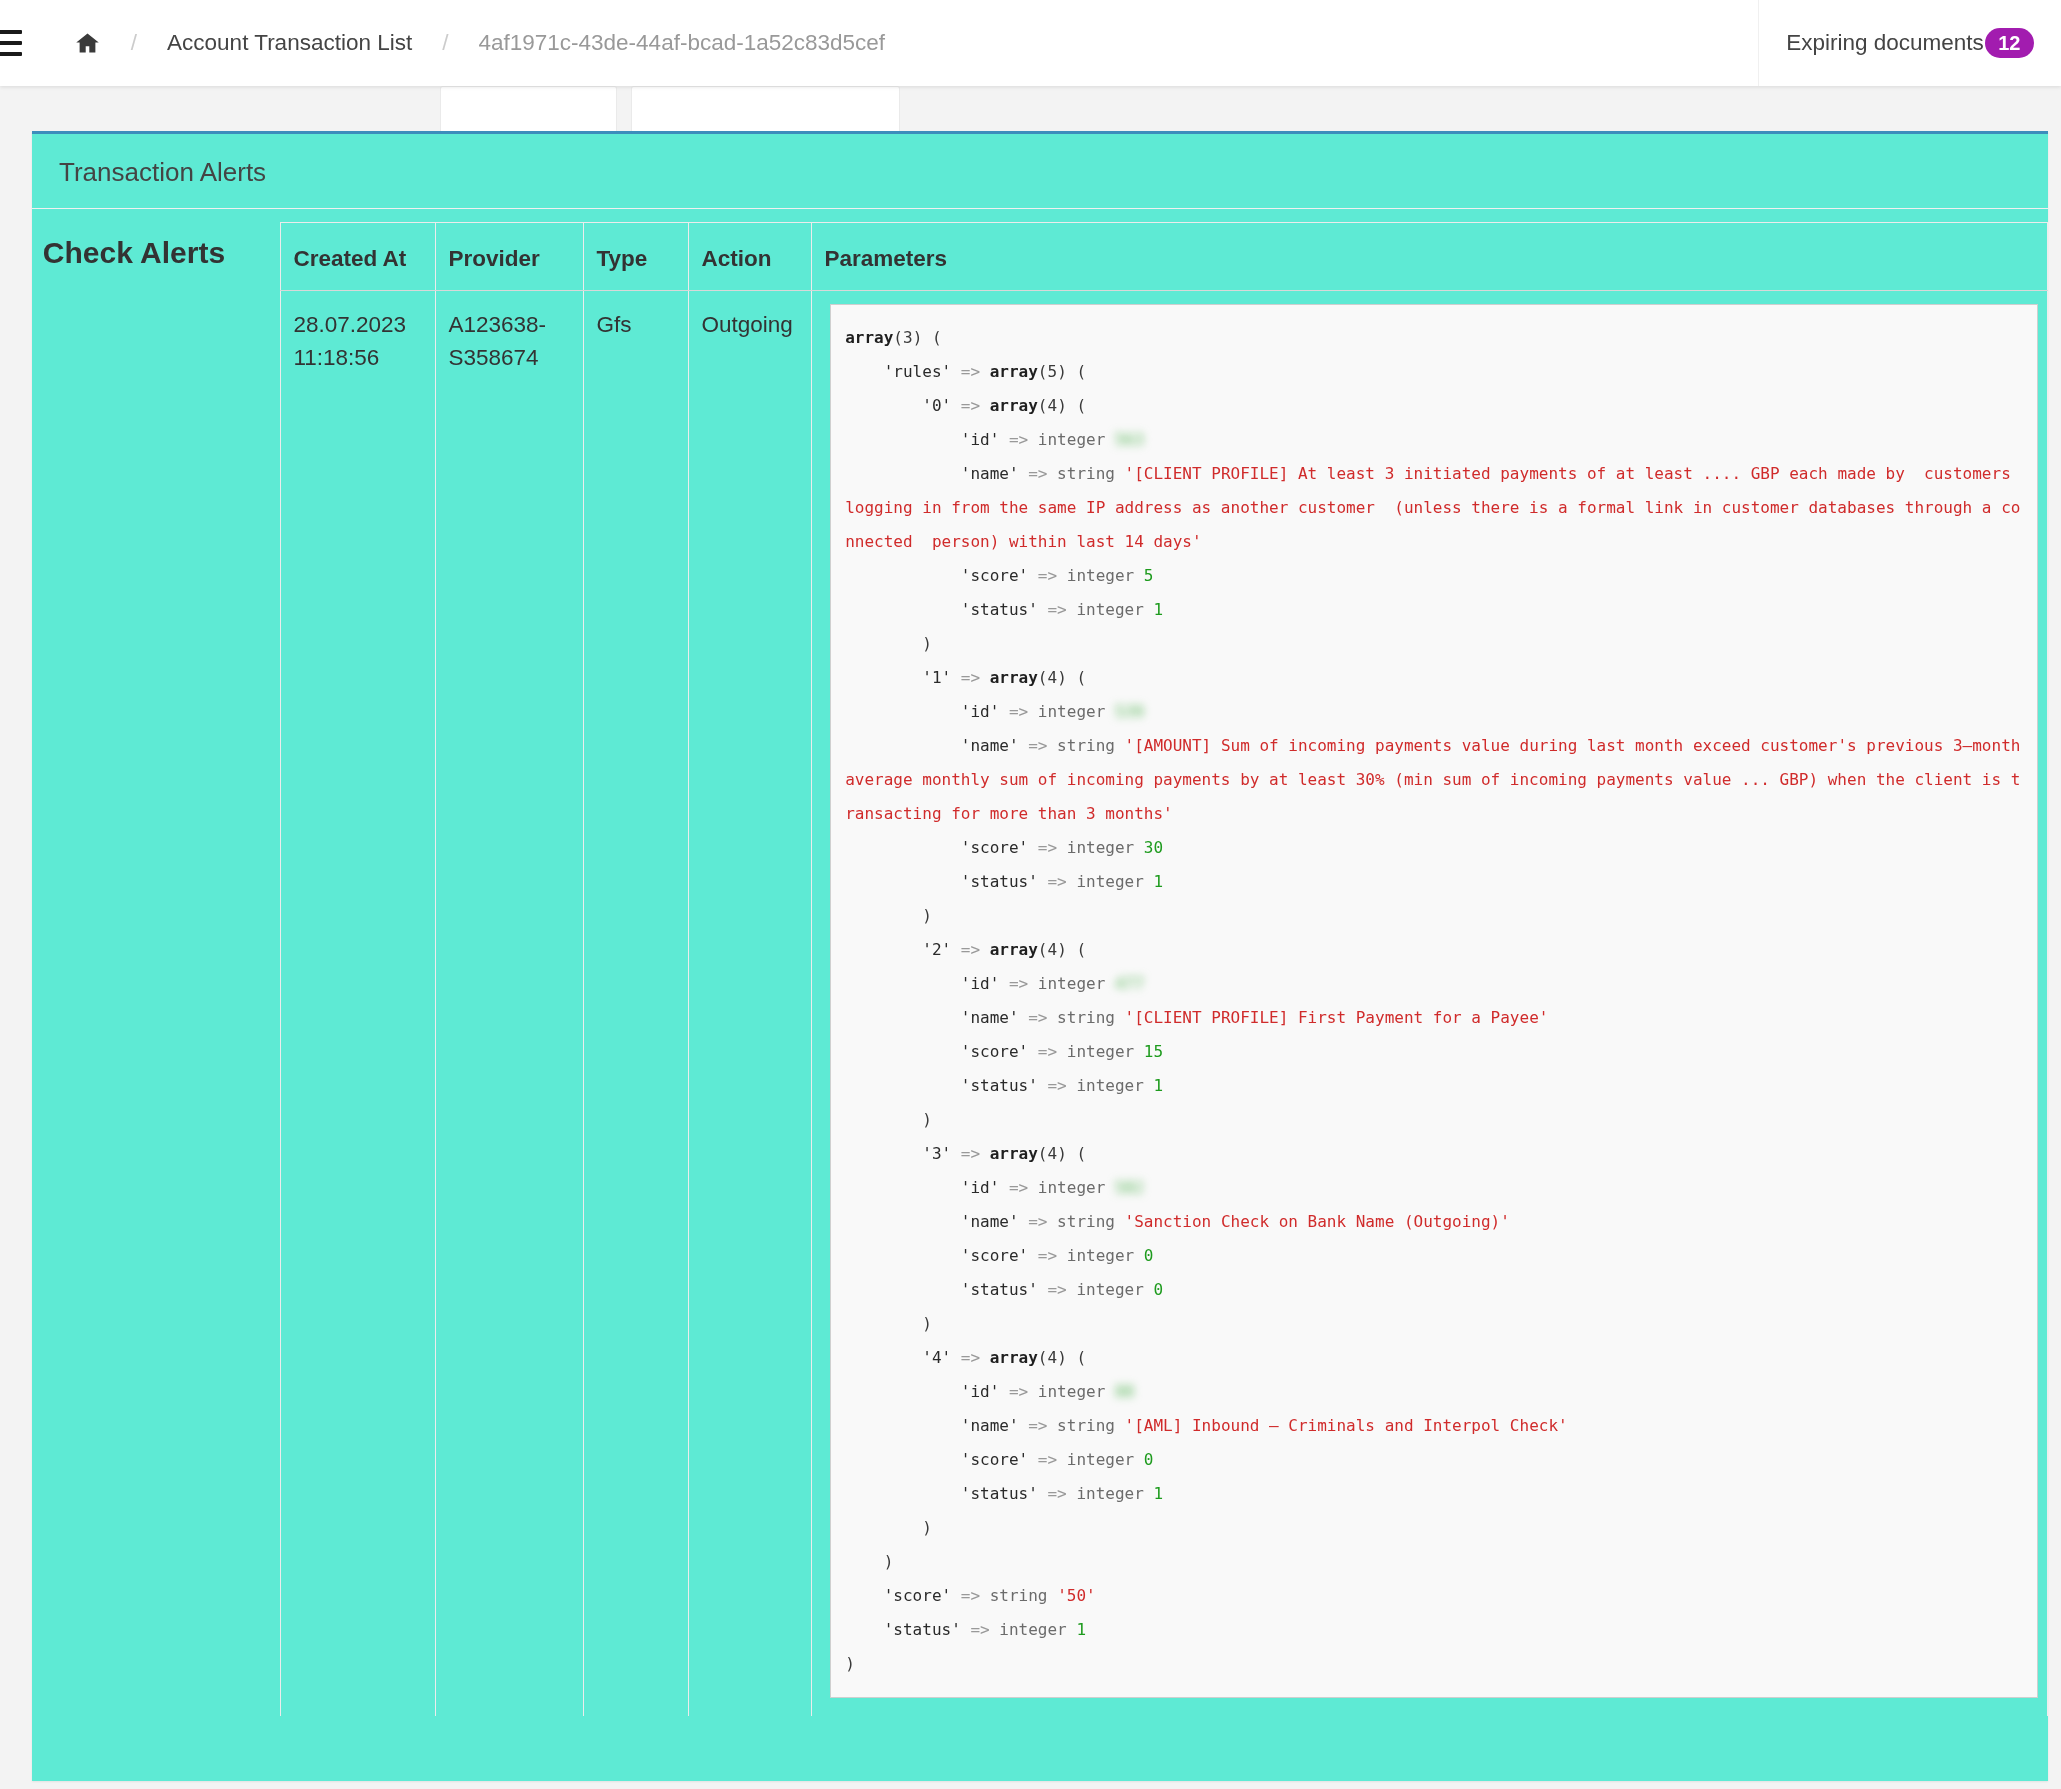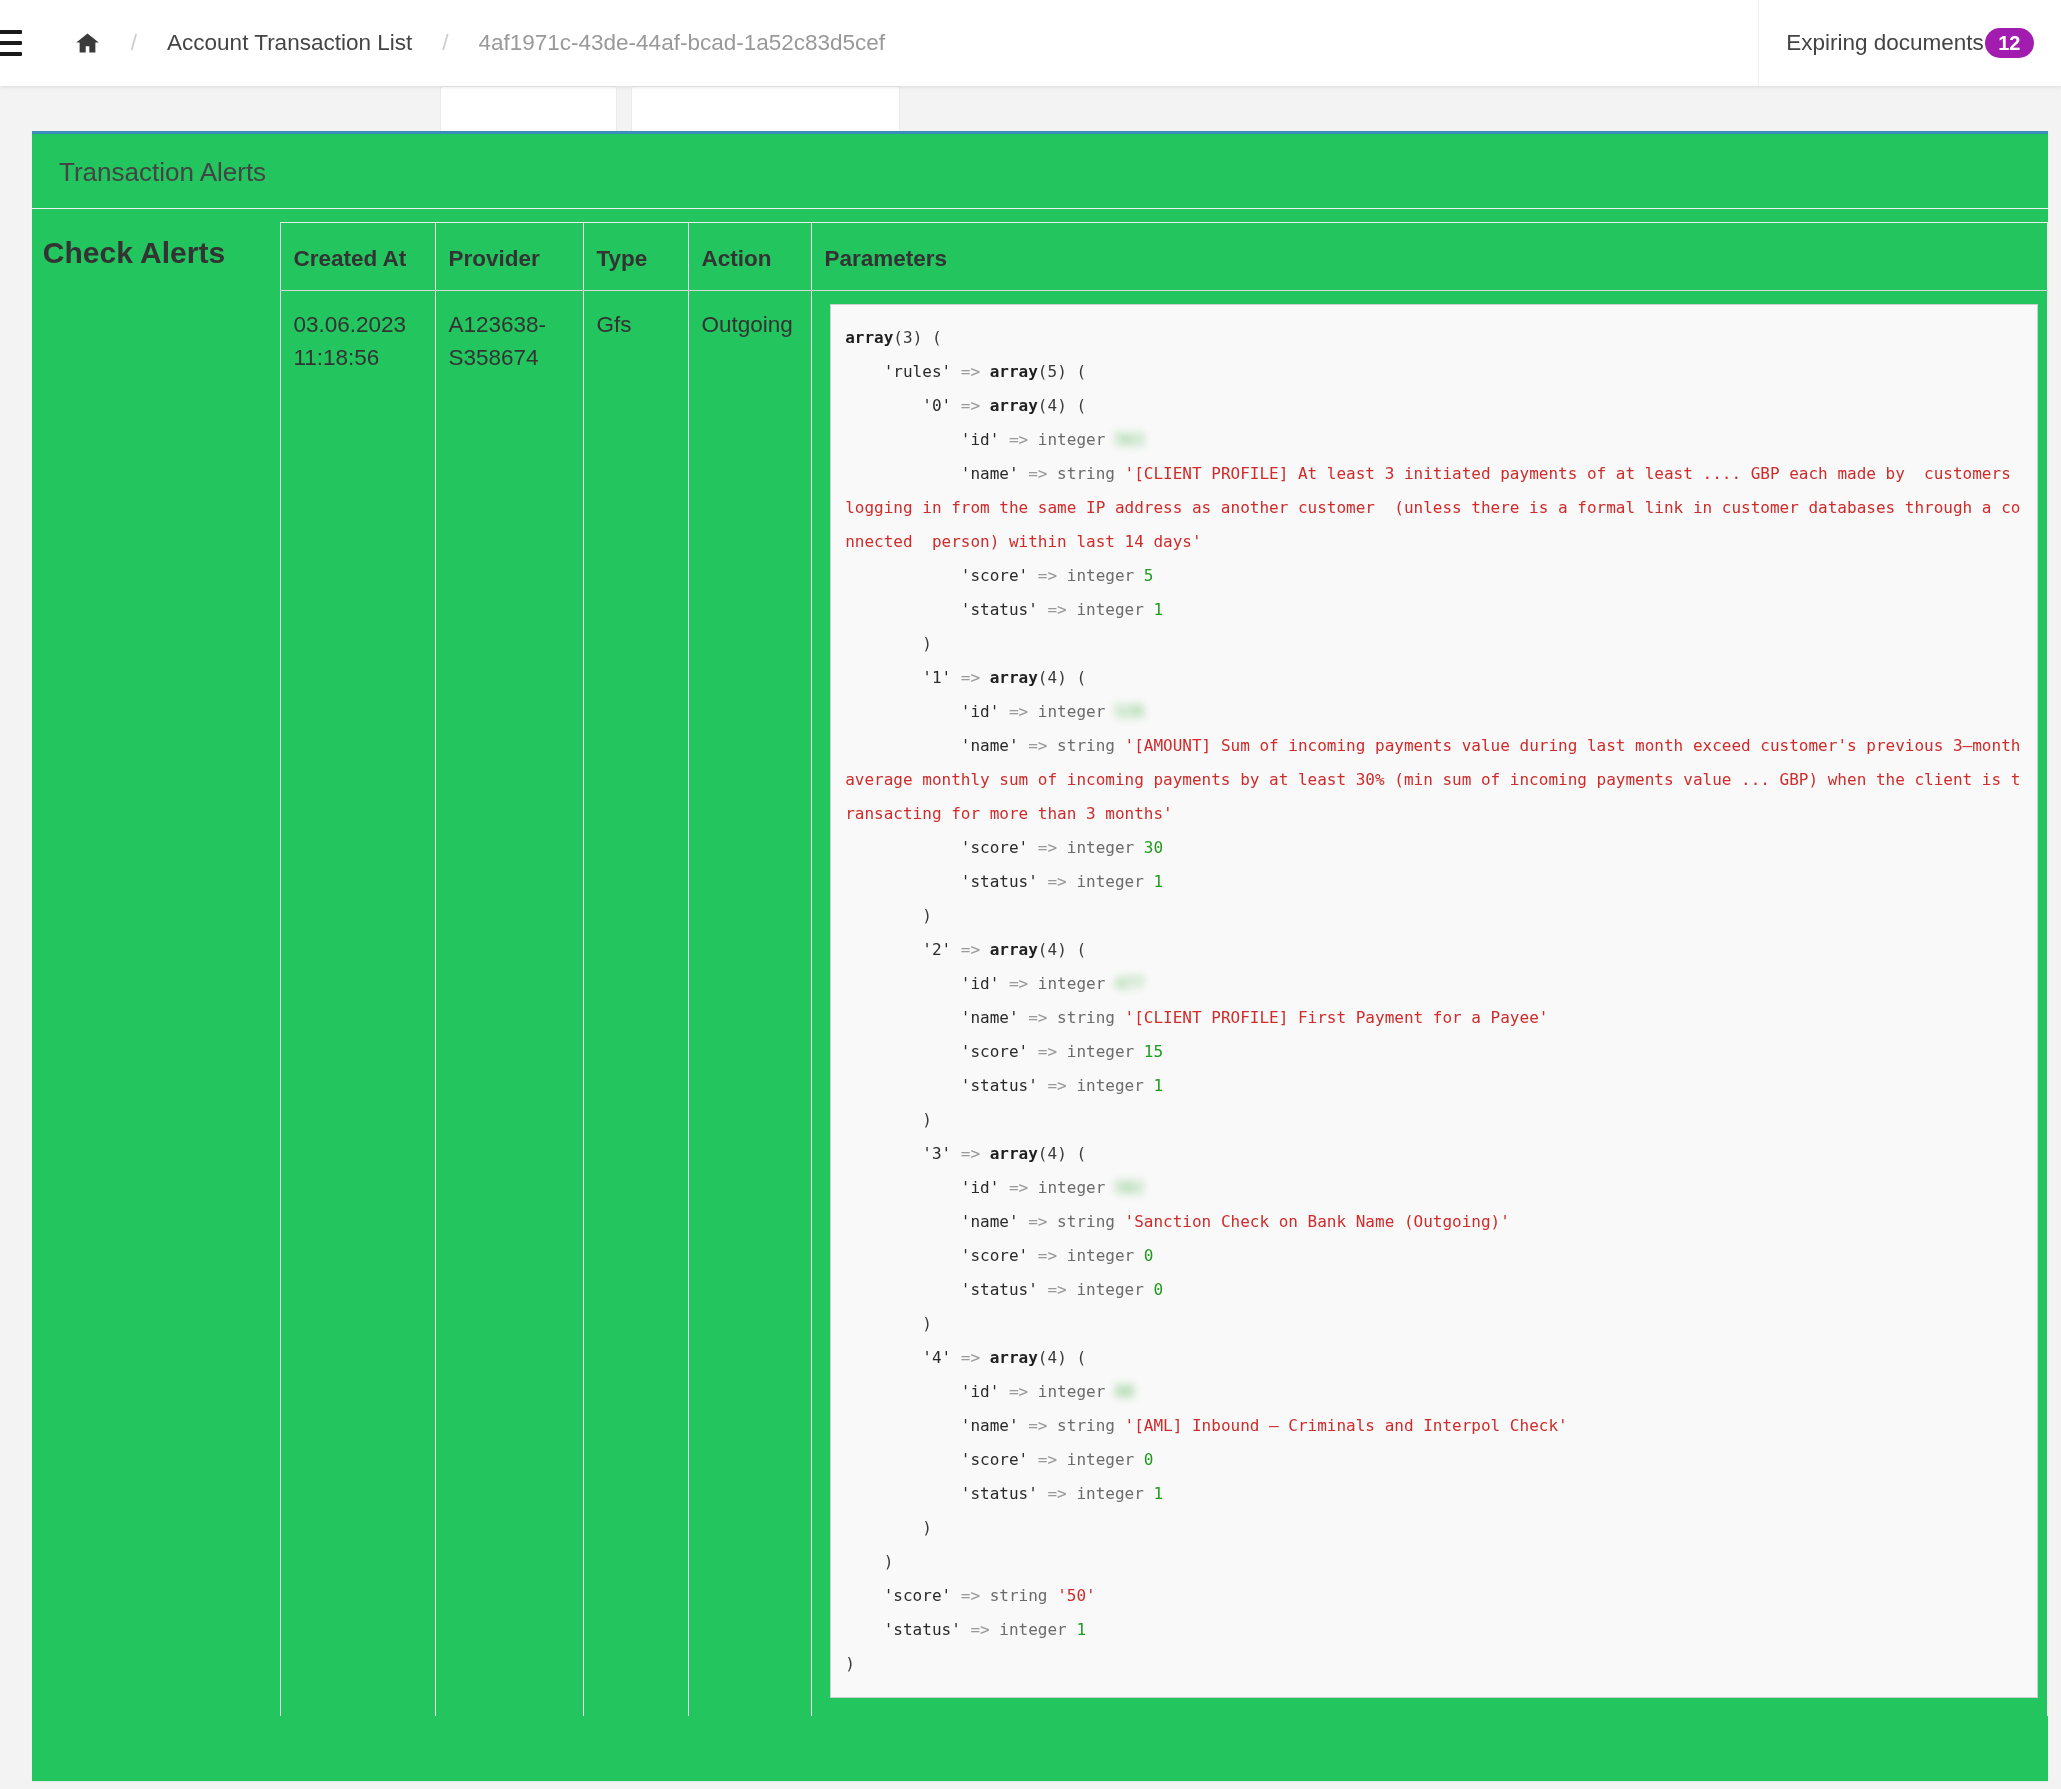--- a/index.html
+++ b/index.html
@@ -46,21 +46,21 @@
     position:absolute; bottom:0; height:45px; background:#fff;
     border:0.9px solid #eaeaea; border-bottom:none; border-radius:2.7px 2.7px 0 0;
     cursor:pointer;
   }
   .tab-1 { left:408px; width:177px; }
   .tab-2 { left:599px; width:269px; }
 
   
   .panel {
     margin:0 12.6px 0 32px;
-    background:#22c55e;
+    background:#5eead4;
     border-top:3.6px solid #3c8dbc;
     height:1650px;
     box-shadow:0 0.9px 1.8px rgba(0,0,0,0.07);
     position:relative; z-index:2;
   }
   .panel-header { padding:23.4px 27px 20px 27px; border-bottom:0.9px solid #f0f0f0; }
   .panel-title { margin:0; font-size:26px; font-weight:400; color:#444; }
 
   .panel-body { display:flex; align-items:flex-start; padding:12.6px 0 0 10.8px; }
   .label-col {
@@ -164,21 +164,21 @@
         <tr>
           <th>Created At</th>
           <th>Provider</th>
           <th>Type</th>
           <th>Action</th>
           <th>Parameters</th>
         </tr>
       </thead>
       <tbody>
         <tr>
-          <td>03.06.2023 11:18:56</td>
+          <td>28.07.2023 11:18:56</td>
           <td>A123638-S358674</td>
           <td>Gfs</td>
           <td>Outgoing</td>
           <td class="params-cell">
             <pre class="dump"><span class="tk-k">array</span><span class="tk-p">(3) (</span>
 <span class="tk-p">    </span><span class="tk-q">'rules'</span><span class="tk-a"> =&gt; </span><span class="tk-k">array</span><span class="tk-p">(5) (</span>
 <span class="tk-p">        </span><span class="tk-q">'0'</span><span class="tk-a"> =&gt; </span><span class="tk-k">array</span><span class="tk-p">(4) (</span>
 <span class="tk-p">            </span><span class="tk-q">'id'</span><span class="tk-a"> =&gt; </span><span class="tk-t">integer </span><span class="tk-b">563</span>
 <span class="tk-p">            </span><span class="tk-q">'name'</span><span class="tk-a"> =&gt; </span><span class="tk-t">string </span><span class="tk-s">'[CLIENT PROFILE] At least 3 initiated payments of at least .... GBP each made by  customers logging in from the same IP address as another customer  (unless there is a formal link in customer databases through a connected  person) within last 14 days'</span>
 <span class="tk-p">            </span><span class="tk-q">'score'</span><span class="tk-a"> =&gt; </span><span class="tk-t">integer </span><span class="tk-n">5</span>

